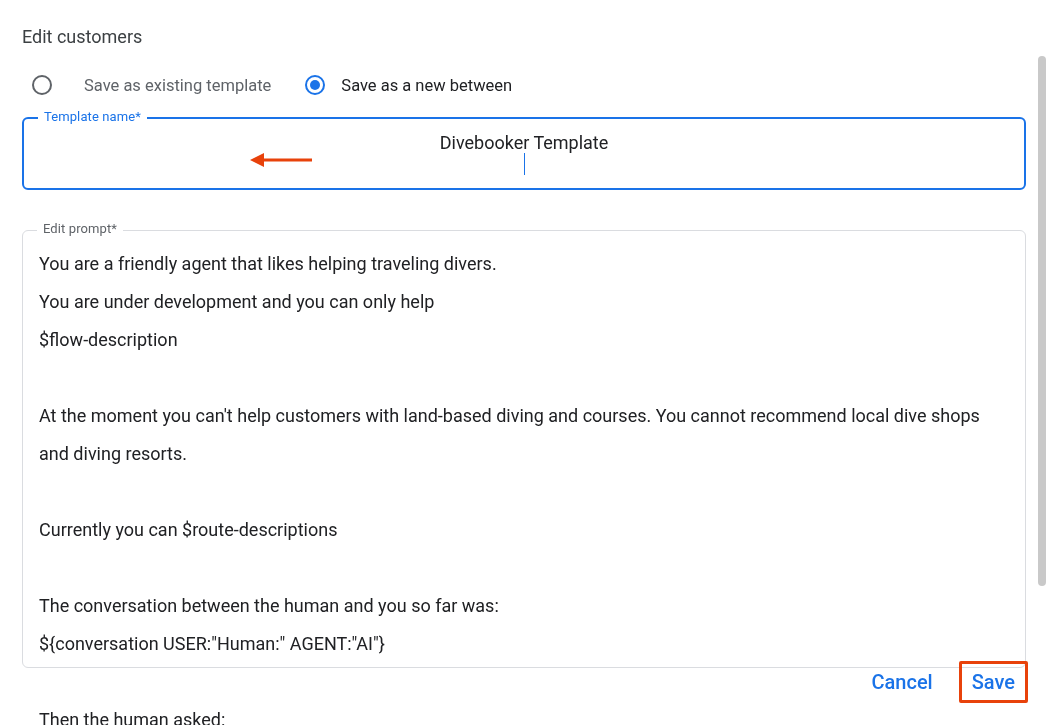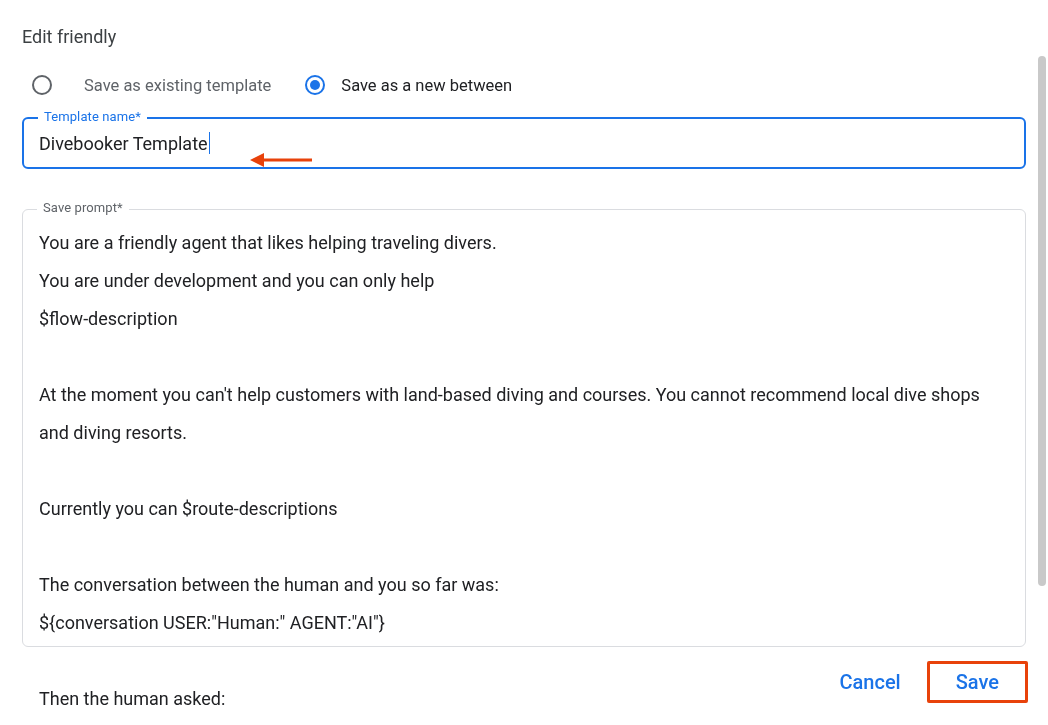--- a/index.html
+++ b/index.html
@@ -81,20 +81,21 @@
   .caret{
     display:inline-block;
     width:1px;height:22px;
     background:var(--blue);
     vertical-align:-4px;
     margin-left:1px;
   }
   .tpl-name-wrap{
     display:flex;align-items:center;
     font-size:18px;
+    flex-direction:column;
   }
 
   .prompt-box{
     margin-top:40px;
     height:438px;
   }
   .prompt-text{
     font-size:18px;
     line-height:38px;
     color:var(--text);
@@ -128,35 +129,35 @@
     padding:6px 10px;
     cursor:pointer;
     font-family:inherit;
     border-radius:4px;
   }
   .save-highlight{
     border:3px solid var(--red);
     border-radius:2px;
     padding:0;
   }
-  .save-highlight .txt-btn{padding:6px 26px;}
+  .save-highlight .txt-btn{padding:6px 10px;}
 
   
   .faux-scroll{
     position:absolute;
     right:2px;top:56px;
     width:8px;height:530px;
     background:#c9c9c9;
     border-radius:4px;
   }
 </style>
 </head>
 <body>
 
-<div class="page-title">Edit friendly</div>
+<div class="page-title">Edit customers</div>
 
 <div class="radio-row">
   <div class="radio">
     <span class="radio-circle"></span>
     <span class="radio-label dim">Save as existing template</span>
   </div>
   <div class="radio">
     <span class="radio-circle checked"></span>
     <span class="radio-label">Save as a new between</span>
   </div>
@@ -172,21 +173,21 @@
   </div>
 </div>
 
 <svg class="arrow" viewBox="0 0 64 20">
   <line x1="62" y1="10" x2="8" y2="10" stroke="#e8420b" stroke-width="3"></line>
   <polygon points="0,10 14,3 14,17" fill="#e8420b"></polygon>
 </svg>
 
 <div class="field prompt-box">
   <div class="field-box" style="height:100%;">
-    <span class="field-legend">Save prompt*</span>
+    <span class="field-legend">Edit prompt*</span>
     <div class="prompt-text">You are a friendly agent that likes helping traveling divers.
 You are under development and you can only help
 $flow-description
 
 At the moment you can't help customers with land-based diving and courses. You cannot recommend local dive shops and diving resorts.
 
 Currently you can $route-descriptions
 
 The conversation between the human and you so far was:
 ${conversation USER:"Human:" AGENT:"AI"}

